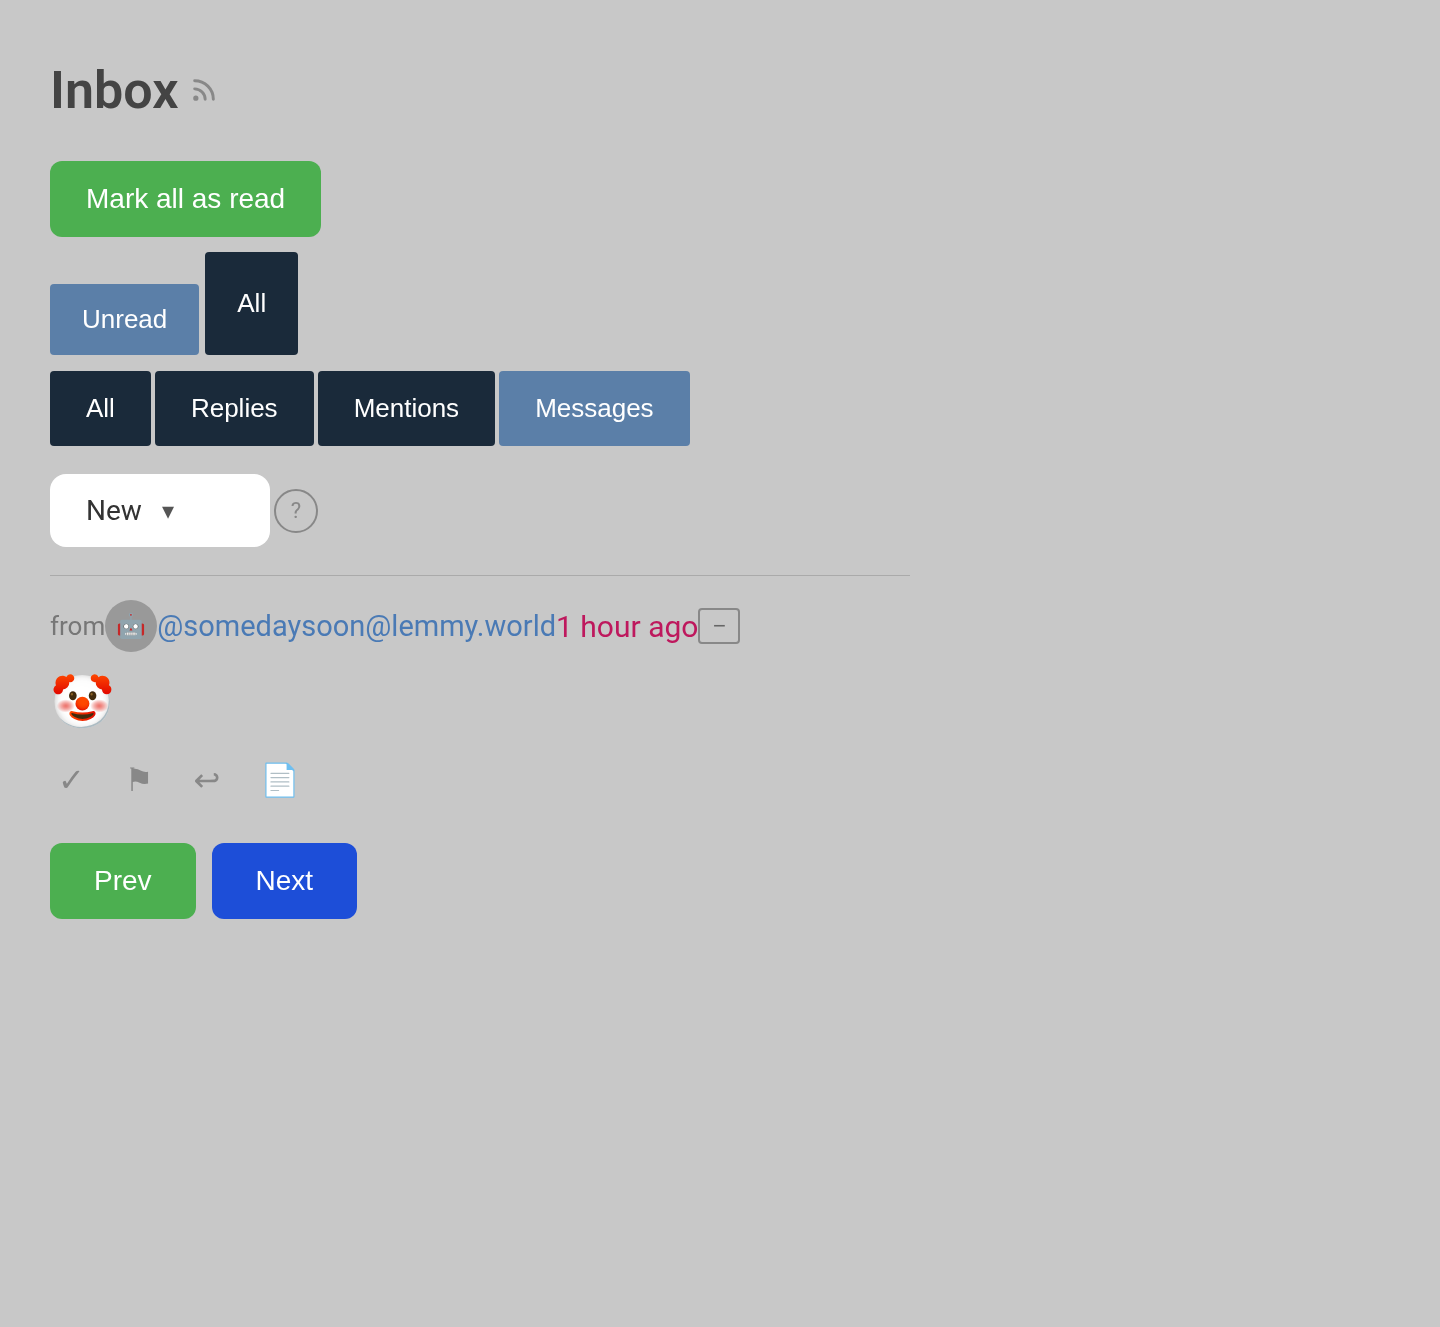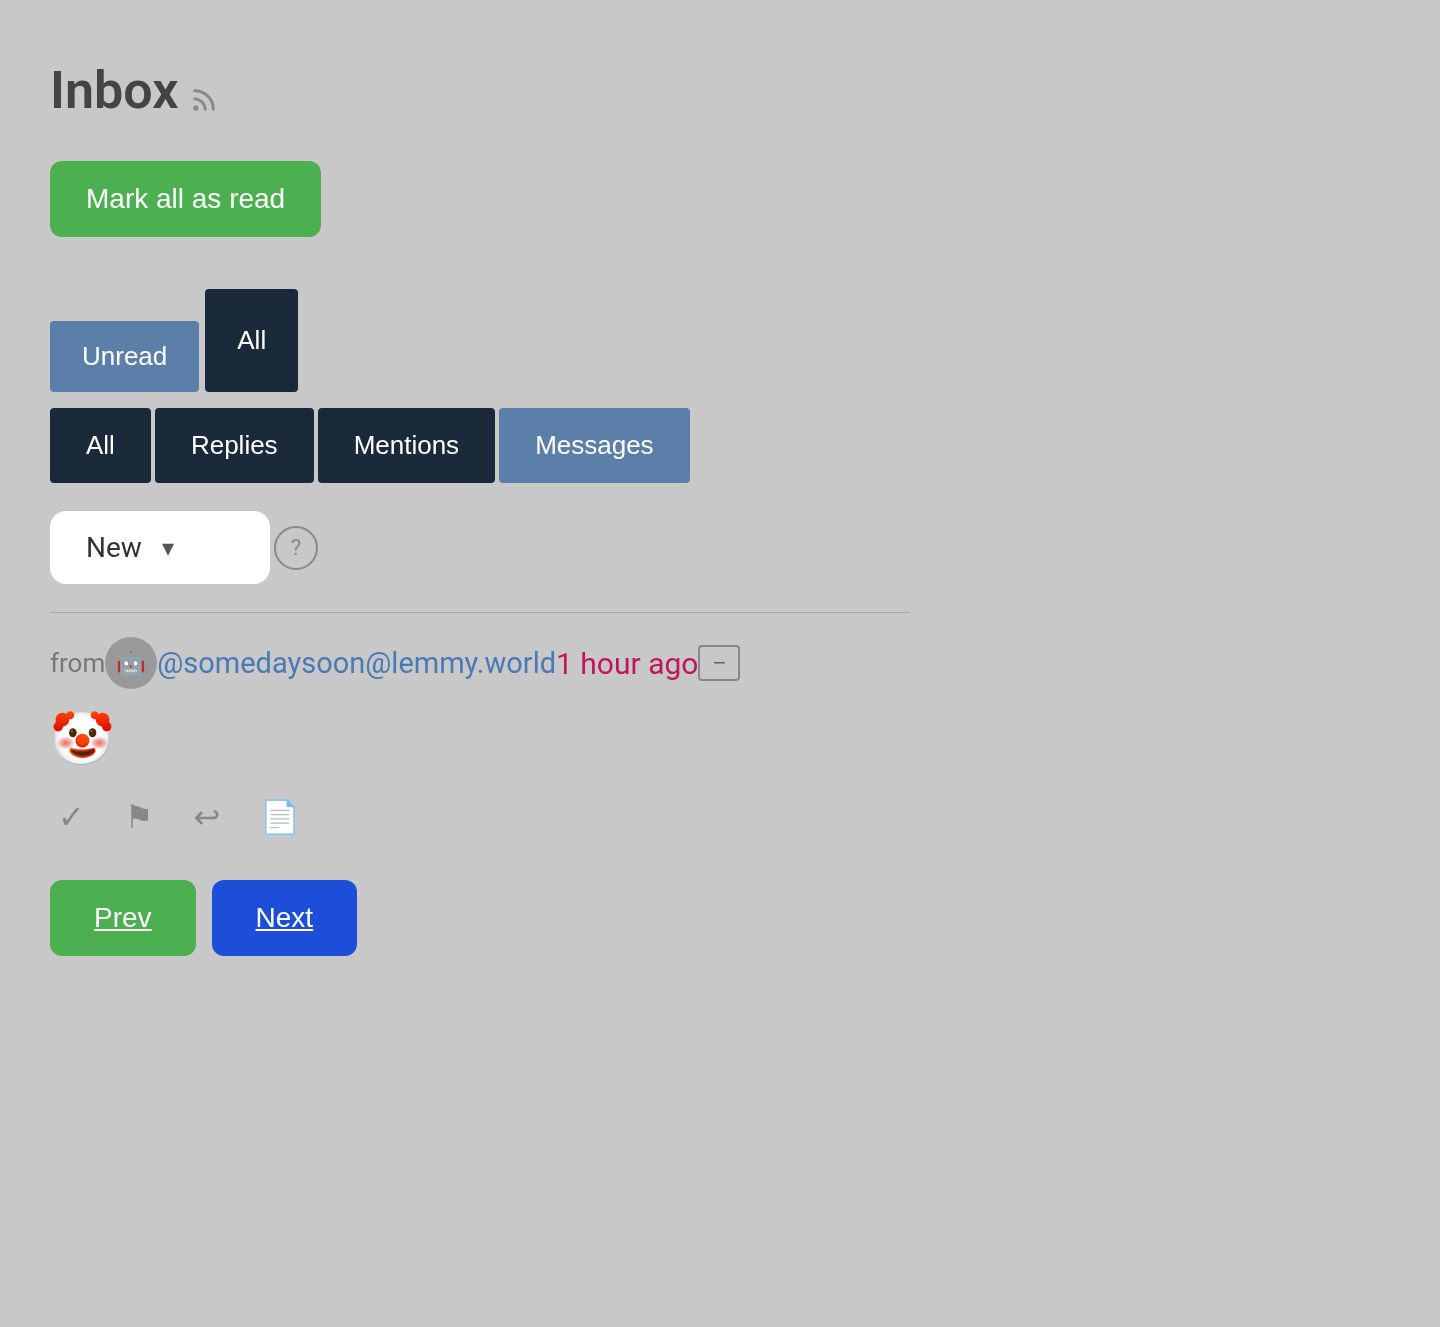--- a/index.html
+++ b/index.html
@@ -16,21 +16,21 @@
       padding: 40px 30px;
     }
 
     .page-container {
       max-width: 900px;
       padding: 20px;
     }
 
     .inbox-header {
       display: flex;
-      align-items: flex-end;
+      align-items: center;
       gap: 12px;
       margin-bottom: 40px;
     }
 
     .inbox-title {
       font-size: 52px;
       font-weight: 600;
       color: #444;
     }
 
@@ -42,21 +42,21 @@
 
     .mark-all-btn {
       background-color: #4caf50;
       color: white;
       border: none;
       border-radius: 12px;
       padding: 22px 36px;
       font-size: 28px;
       font-weight: 500;
       cursor: pointer;
-      margin-bottom: 52px;
+      margin-bottom: 15px;
       display: inline-block;
     }
 
     .read-filter-row {
       display: flex;
       gap: 6px;
       margin-bottom: 16px;
     }
 
     .filter-btn {
@@ -228,21 +228,20 @@
     }
 
     .nav-btn {
       padding: 22px 44px;
       font-size: 28px;
       font-weight: 500;
       border: none;
       border-radius: 12px;
       cursor: pointer;
       color: white;
-      text-decoration: underline;
     }
 
     .prev-btn {
       background-color: #4caf50;
     }
 
     .next-btn {
       background-color: #1d4ed8;
     }
   </style>

